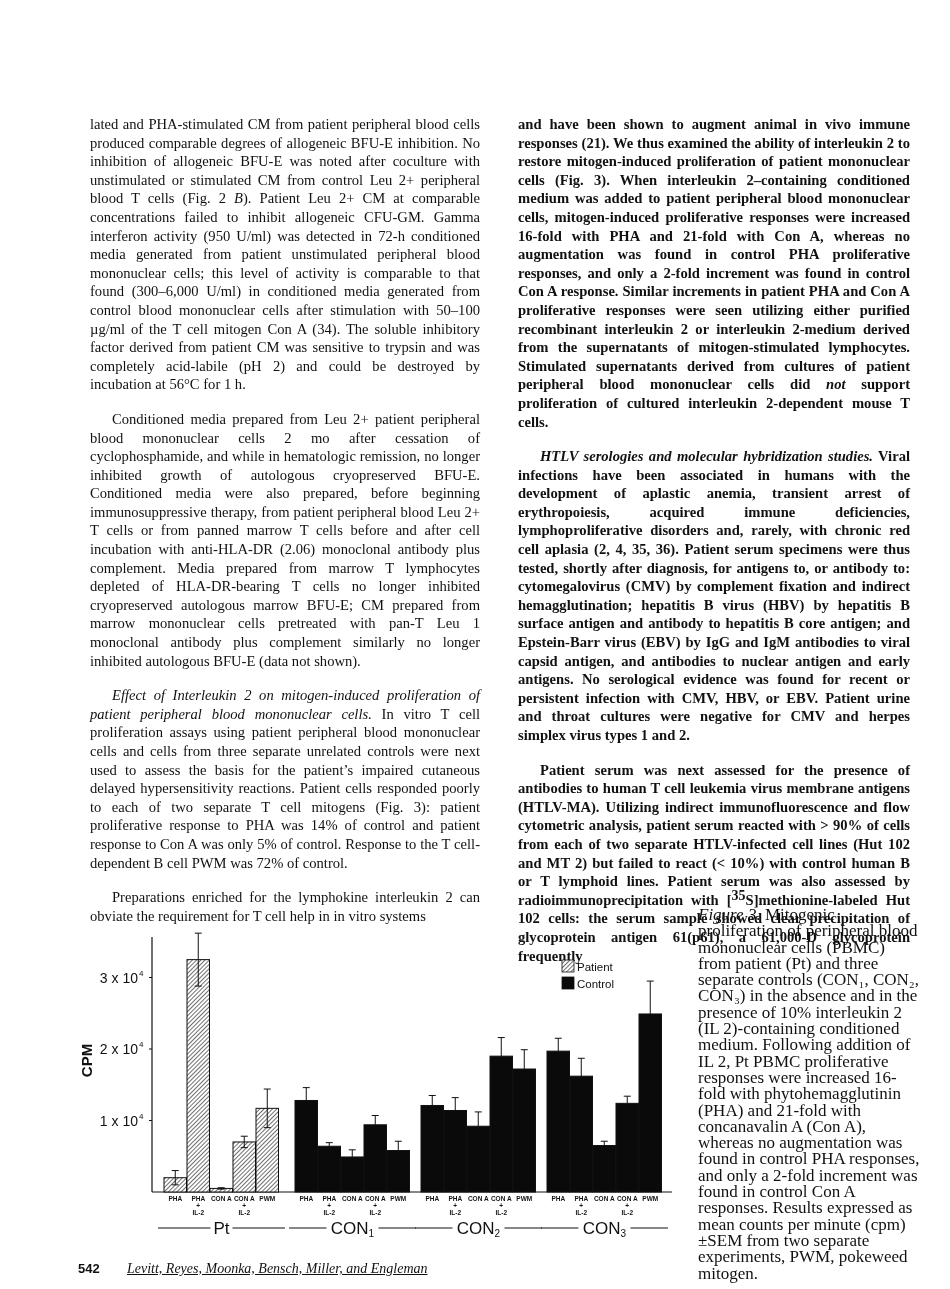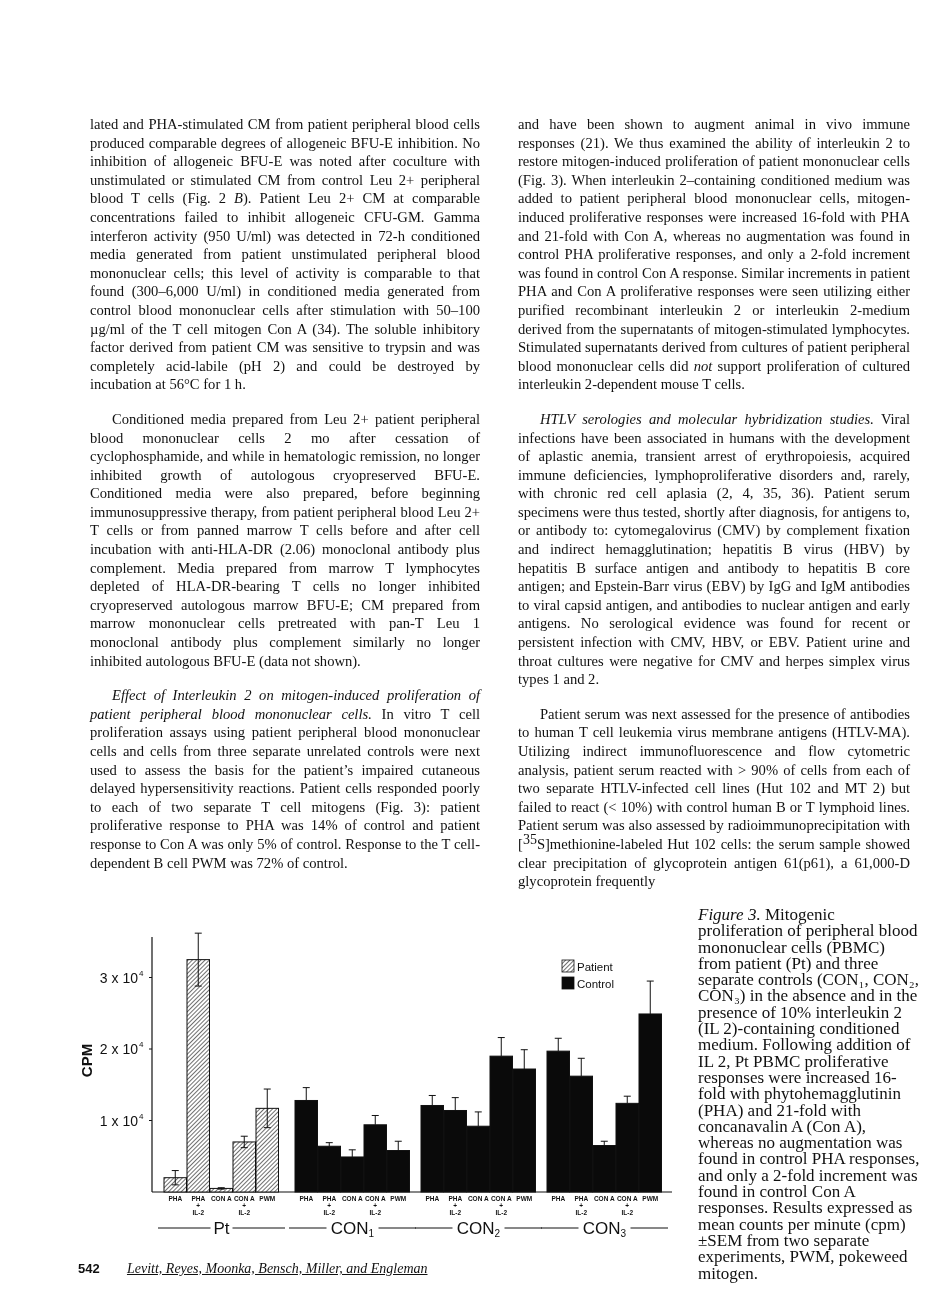--- a/index.html
+++ b/index.html
@@ -5,21 +5,21 @@
   html, body { margin: 0; padding: 0; background: #ffffff; }
   body { width: 950px; height: 1289px; position: relative; overflow: hidden; color: #111; }
   .col {
     position: absolute; top: 99px; width: 422px;
     font-family: "Liberation Serif", serif; font-size: 14.6px; line-height: 18.6px;
     text-align: justify; hyphens: none;
   }
   .col p { margin: 16px; }
   .col p.indent { text-indent: 22px; }
   #col-left { left: 74px; }
-  #col-right { left: 502px; width: 424px; }
+  #col-right { left: 502px; width: 424px; font-weight: bold; }
   .it { font-style: italic; }
   sup { font-size: 14px; line-height: 0; vertical-align: 5px; }
   #figure { position: absolute; left: 60px; top: 905px; width: 630px; height: 335px; }
   #figure svg { display: block; }
   .tick-label { font-family: "Liberation Sans", sans-serif; font-size: 14px; fill: #111; }
   .tick-exp { font-family: "Liberation Sans", sans-serif; font-size: 8px; fill: #111; }
   .axis-title { font-family: "Liberation Sans", sans-serif; font-size: 15px; font-weight: bold; fill: #111; }
   .cat-label { font-family: "Liberation Sans", sans-serif; font-size: 6.5px; font-weight: bold; fill: #111; }
   .grp-label { font-family: "Liberation Sans", sans-serif; font-size: 17px; fill: #111; }
   .legend-text { font-family: "Liberation Sans", sans-serif; font-size: 11.5px; fill: #111; }
@@ -31,20 +31,21 @@
   #page-number { font-family: "Liberation Sans", sans-serif; font-weight: bold; margin-right: 24px; }
   #running-authors { font-family: "Liberation Serif", serif; font-style: italic; font-size: 14px; text-decoration: underline; }
 </style>
 </head>
 <body>
 
 <div id="col-left" class="col">
   <p><span>lated and PHA-stimulated CM from patient peripheral blood cells produced comparable degrees of allogeneic BFU-E inhibition. No inhibition of allogeneic BFU-E was noted after coculture with unstimulated or stimulated CM from control Leu 2+ peripheral blood T cells (Fig. 2 </span><span class="it">B</span><span>). Patient Leu 2+ CM at comparable concentrations failed to inhibit allogeneic CFU-GM. Gamma interferon activity (950 U/ml) was detected in 72-h conditioned media generated from patient unstimulated peripheral blood mononuclear cells; this level of activity is comparable to that found (300–6,000 U/ml) in conditioned media generated from control blood mononuclear cells after stimulation with 50–100 µg/ml of the T cell mitogen Con A (34). The soluble inhibitory factor derived from patient CM was sensitive to trypsin and was completely acid-labile (pH 2) and could be destroyed by incubation at 56°C for 1 h.</span></p>
   <p class="indent">Conditioned media prepared from Leu 2+ patient peripheral blood mononuclear cells 2 mo after cessation of cyclophosphamide, and while in hematologic remission, no longer inhibited growth of autologous cryopreserved BFU-E. Conditioned media were also prepared, before beginning immunosuppressive therapy, from patient peripheral blood Leu 2+ T cells or from panned marrow T cells before and after cell incubation with anti-HLA-DR (2.06) monoclonal antibody plus complement. Media prepared from marrow T lymphocytes depleted of HLA-DR-bearing T cells no longer inhibited cryopreserved autologous marrow BFU-E; CM prepared from marrow mononuclear cells pretreated with pan-T Leu 1 monoclonal antibody plus complement similarly no longer inhibited autologous BFU-E (data not shown).</p>
   <p class="indent"><span class="it">Effect of Interleukin 2 on mitogen-induced proliferation of patient peripheral blood mononuclear cells.</span><span> In vitro T cell proliferation assays using patient peripheral blood mononuclear cells and cells from three separate unrelated controls were next used to assess the basis for the patient’s impaired cutaneous delayed hypersensitivity reactions. Patient cells responded poorly to each of two separate T cell mitogens (Fig. 3): patient proliferative response to PHA was 14% of control and patient response to Con A was only 5% of control. Response to the T cell-dependent B cell PWM was 72% of control.</span></p>
+  <p class="indent">Preparations enriched for the lymphokine interleukin 2 can obviate the requirement for T cell help in in vitro systems</p>
 </div>
 
 <div id="col-right" class="col">
   <p><span>and have been shown to augment animal in vivo immune responses (21). We thus examined the ability of interleukin 2 to restore mitogen-induced proliferation of patient mononuclear cells (Fig. 3). When interleukin 2–containing conditioned medium was added to patient peripheral blood mononuclear cells, mitogen-induced proliferative responses were increased 16-fold with PHA and 21-fold with Con A, whereas no augmentation was found in control PHA proliferative responses, and only a 2-fold increment was found in control Con A response. Similar increments in patient PHA and Con A proliferative responses were seen utilizing either purified recombinant interleukin 2 or interleukin 2-medium derived from the supernatants of mitogen-stimulated lymphocytes. Stimulated supernatants derived from cultures of patient peripheral blood mononuclear cells did </span><span class="it">not</span><span> support proliferation of cultured interleukin 2-dependent mouse T cells.</span></p>
   <p class="indent"><span class="it">HTLV serologies and molecular hybridization studies.</span><span> Viral infections have been associated in humans with the development of aplastic anemia, transient arrest of erythropoiesis, acquired immune deficiencies, lymphoproliferative disorders and, rarely, with chronic red cell aplasia (2, 4, 35, 36). Patient serum specimens were thus tested, shortly after diagnosis, for antigens to, or antibody to: cytomegalovirus (CMV) by complement fixation and indirect hemagglutination; hepatitis B virus (HBV) by hepatitis B surface antigen and antibody to hepatitis B core antigen; and Epstein-Barr virus (EBV) by IgG and IgM antibodies to viral capsid antigen, and antibodies to nuclear antigen and early antigens. No serological evidence was found for recent or persistent infection with CMV, HBV, or EBV. Patient urine and throat cultures were negative for CMV and herpes simplex virus types 1 and 2.</span></p>
   <p class="indent"><span>Patient serum was next assessed for the presence of antibodies to human T cell leukemia virus membrane antigens (HTLV-MA). Utilizing indirect immunofluorescence and flow cytometric analysis, patient serum reacted with &gt; 90% of cells from each of two separate HTLV-infected cell lines (Hut 102 and MT 2) but failed to react (&lt; 10%) with control human B or T lymphoid lines. Patient serum was also assessed by radioimmunoprecipitation with [</span><sup>35</sup><span>S]methionine-labeled Hut 102 cells: the serum sample showed clear precipitation of glycoprotein antigen 61(p61), a 61,000-D glycoprotein frequently</span></p>
 </div>
 
 <div id="figure">
   <svg id="chart-svg" width="630" height="335" viewBox="0 0 630 335" xmlns="http://www.w3.org/2000/svg">

